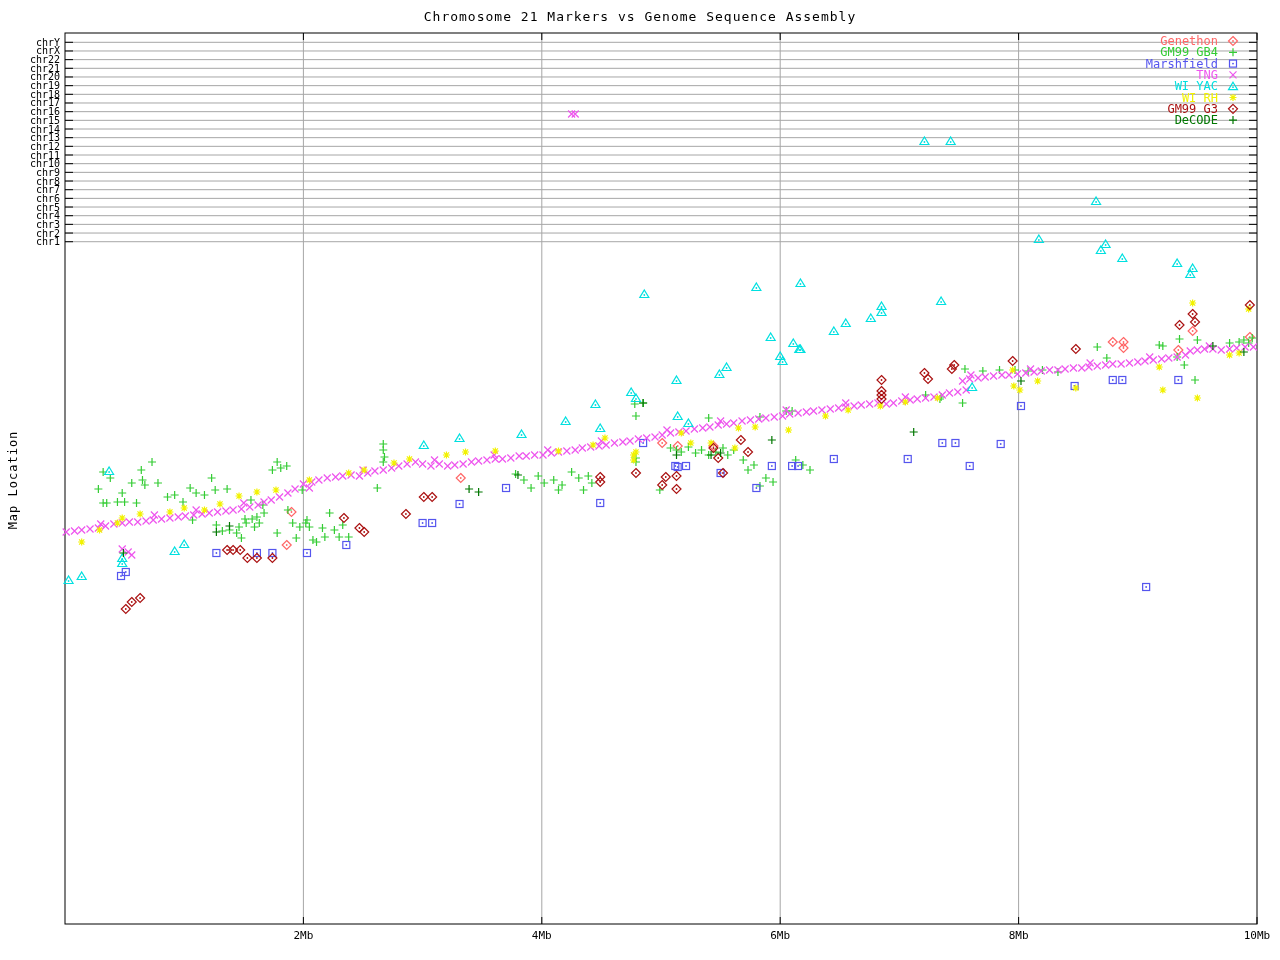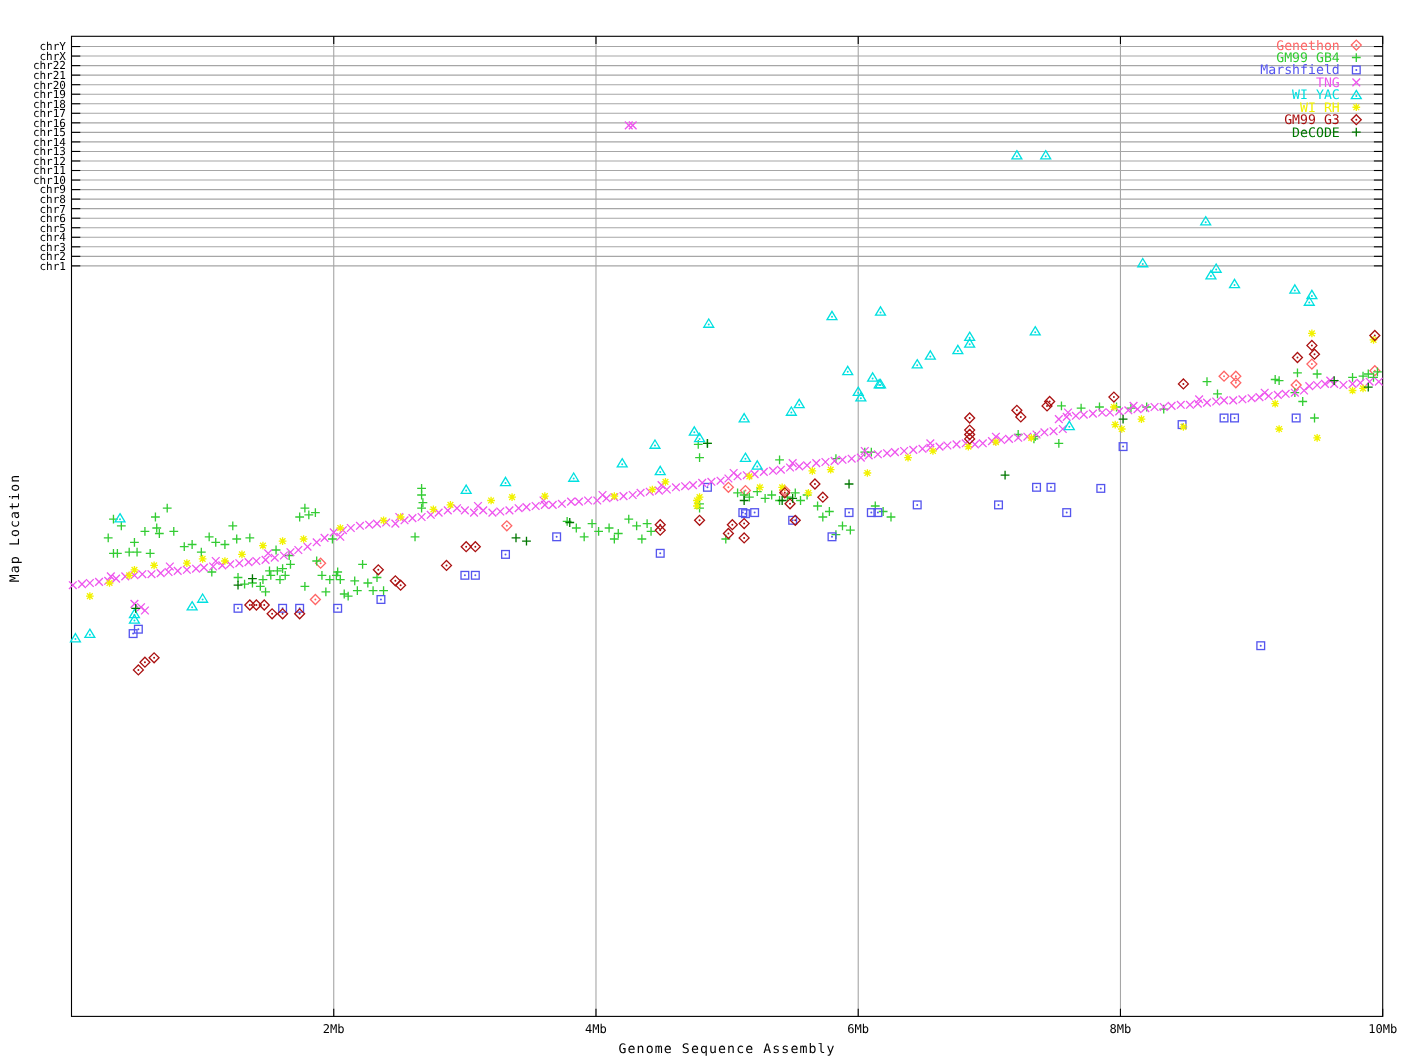--- a/index.html
+++ b/index.html
@@ -807,15 +807,15 @@
         <circle cx="1233" cy="87.2" r="0.9" fill="#00e0e0" stroke="none"></circle>
         <text x="1218" y="101.5" text-anchor="end" fill="#f2f200" font-size="12" font-family="&quot;DejaVu Sans Mono&quot;,monospace">WI RH</text>
         <path d="M1229.5 97.5H1236.5M1233 94V101M1230.4 94.9L1235.6 100.1M1230.4 100.1L1235.6 94.9" stroke="#f2f200" fill="none" stroke-width="1.2"></path>
         <text x="1218" y="112.80000000000001" text-anchor="end" fill="#aa1111" font-size="12" font-family="&quot;DejaVu Sans Mono&quot;,monospace">GM99 G3</text>
         <path d="M1233 104.30000000000001L1237.5 108.80000000000001L1233 113.30000000000001L1228.5 108.80000000000001Z" stroke="#aa1111" fill="none" stroke-width="1.2"></path>
         <circle cx="1233" cy="108.80000000000001" r="0.9" fill="#aa1111" stroke="none"></circle>
         <text x="1218" y="124.10000000000001" text-anchor="end" fill="#007700" font-size="12" font-family="&quot;DejaVu Sans Mono&quot;,monospace">DeCODE</text>
         <path d="M1229 120.10000000000001H1237M1233 116.10000000000001V124.10000000000001" stroke="#007700" fill="none" stroke-width="1.2"></path>
       </g>
     </svg>
-  <div class="xlabel">Genome Sequence Assembly</div>
+  <div class="title">Chromosome 21 Markers vs Genome Sequence Assembly</div>
   <div class="ylabel">Map Location</div>
 </div>
 
 </body></html>

